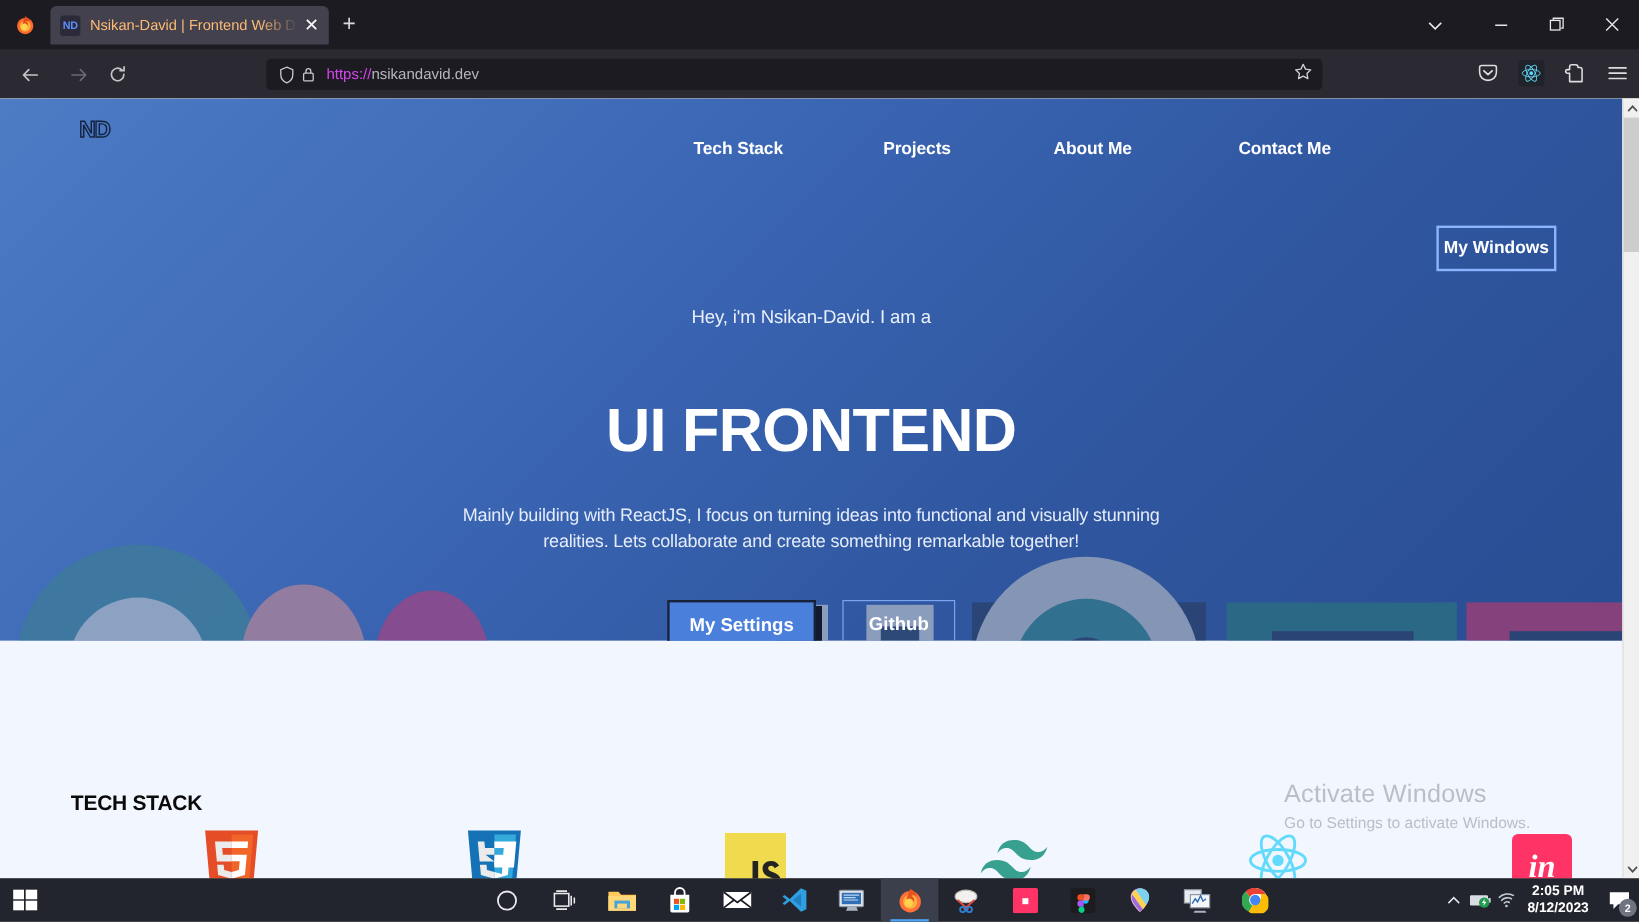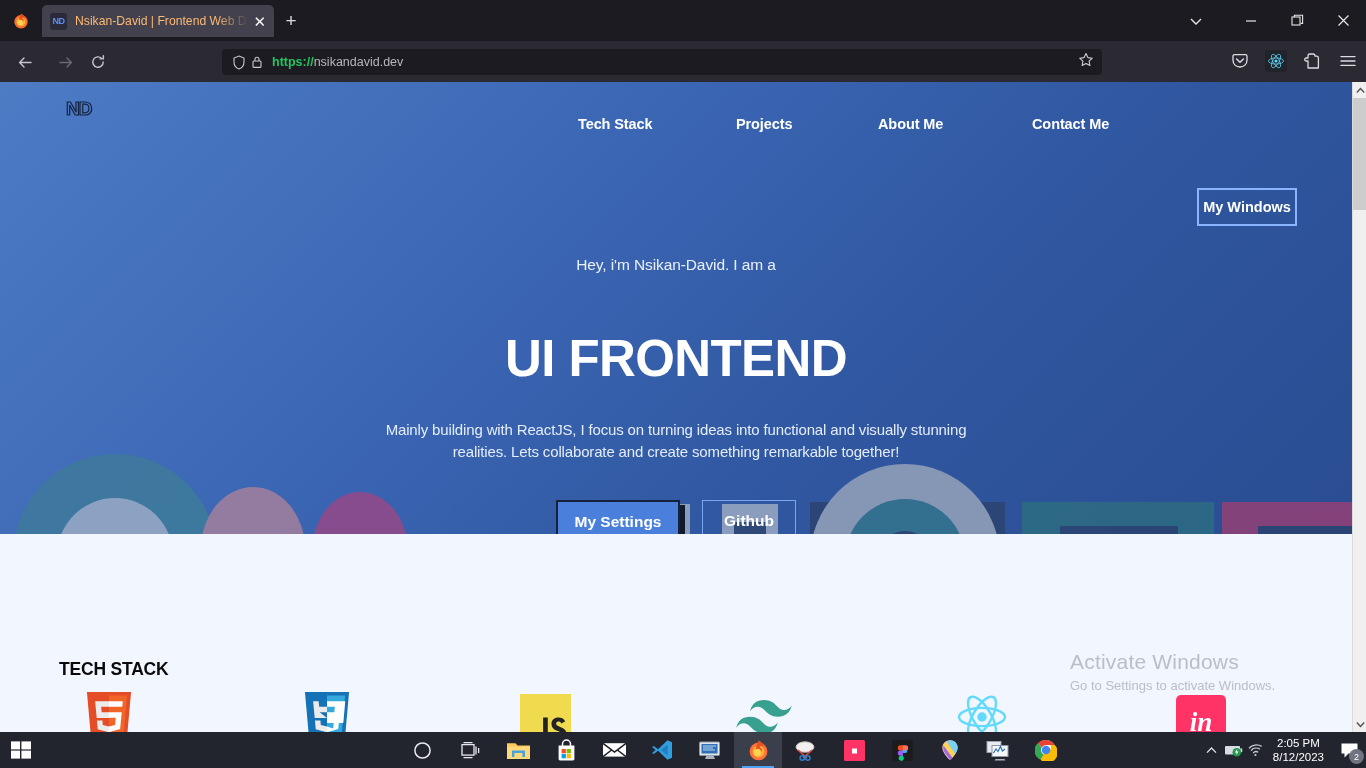--- a/index.html
+++ b/index.html
@@ -46,21 +46,21 @@
             display:flex; align-items:center; justify-content:center; }
   .nb-back { left:12px; }
   .nb-fwd  { left:52px; color:#6a6a73; }
   .nb-reload { left:85px; }
   .urlbar {
     position:absolute; left:222px; top:8px; width:880px; height:26px;
     background:#1c1b22; border-radius:4px; display:flex; align-items:center; padding:0 8px;
   }
   .urlbar .u-ico { width:18px; height:16px; display:flex; align-items:center; justify-content:center; color:#c8c8ce; flex:0 0 auto; }
   .urltext { margin-left:6px; font-size:12.5px; color:#b6b6bd; white-space:nowrap; flex:1 1 auto; }
-  .urltext .u-scheme { color:#22c55e;font-weight:bold; }
+  .urltext .u-scheme { color:#d946ef; }
   .star { color:#d0d0d6; flex:0 0 auto; }
   .tb-icons { position:absolute; right:6px; top:8px; display:flex; gap:12px; align-items:center; }
   .tb-ico { width:24px; height:24px; display:flex; align-items:center; justify-content:center; color:#dcdce1; }
   .react-tb { width:22px; height:22px; background:#20232a; border-radius:3px;
               display:flex; align-items:center; justify-content:center; }
 
   
   .viewport { position:absolute; left:0; top:82px; width:1366px; height:650px; overflow:hidden; background:#fff; }
 
   
@@ -119,35 +119,35 @@
   
   .tech {
     position:absolute; left:0; top:452px; width:1352px; height:198px;
     background:#f2f6fe;
   }
   .tech-title {
     position:absolute; left:59px; top:123px; color:#0a0a0a; font-size:17.5px;
     font-weight:bold; letter-spacing:-.2px; top:125px;
   }
   .tech-row { position:absolute; left:0; top:155px; width:1310px; display:flex; }
-  .tech-item { flex:1 1 0; display:flex; flex-direction:column; align-items:center; }
+  .tech-item { flex:1 1 0; display:flex; flex-direction:column; align-items:flex-end; }
   .tech-ico { height:56px; display:flex; align-items:flex-end; justify-content:center; }
 
   
   .watermark { position:absolute; left:1070px; top:568px; width:300px; z-index:6; pointer-events:none; }
   .wm1 { color:#b9bec7; font-size:21px; letter-spacing:.2px; }
   .wm2 { color:#b9bec7; font-size:13px; margin-top:4px; }
 
   
   .scrollbar { position:absolute; right:0; top:82px; width:14px; height:650px; background:#f0f0f0; border-left:1px solid #dcdcdc; }
   .sb-arrow { width:14px; height:16px; display:flex; align-items:center; justify-content:center; color:#505050; font-size:8px; }
   .sb-thumb { position:absolute; left:0; top:16px; width:14px; height:112px; background:#cdcdcd; }
 
   
-  .taskbar { position:absolute; left:0; top:732px; width:1366px; height:36px; background:#22252e; }
+  .taskbar { position:absolute; left:0; top:732px; width:1366px; height:36px; background:#22252e;font-weight:bold; }
   .tb-start { position:absolute; left:10px; top:7px; width:24px; height:22px; }
   .tb-mid { position:absolute; left:398px; top:0; height:36px; display:flex; align-items:center; gap:0; }
   .tbi { width:48px; height:36px; display:flex; align-items:center; justify-content:center; position:relative; }
   .tbi.active { background:#3b3f4b; }
   .tbi.active::after { content:""; position:absolute; left:8px; right:8px; bottom:0; height:2.5px; background:#4ea3f5; }
   .tray { position:absolute; right:0; top:0; height:36px; display:flex; align-items:center; }
   .tray-ico { width:22px; height:36px; display:flex; align-items:center; justify-content:center; color:#e3e3e6; }
   .clock { color:#ffffff; font-size:11.5px; line-height:14px; text-align:center; margin:0 8px 0 6px; }
   .notif { position:relative; width:34px; height:36px; display:flex; align-items:center; justify-content:center; }
   .notif-badge {

